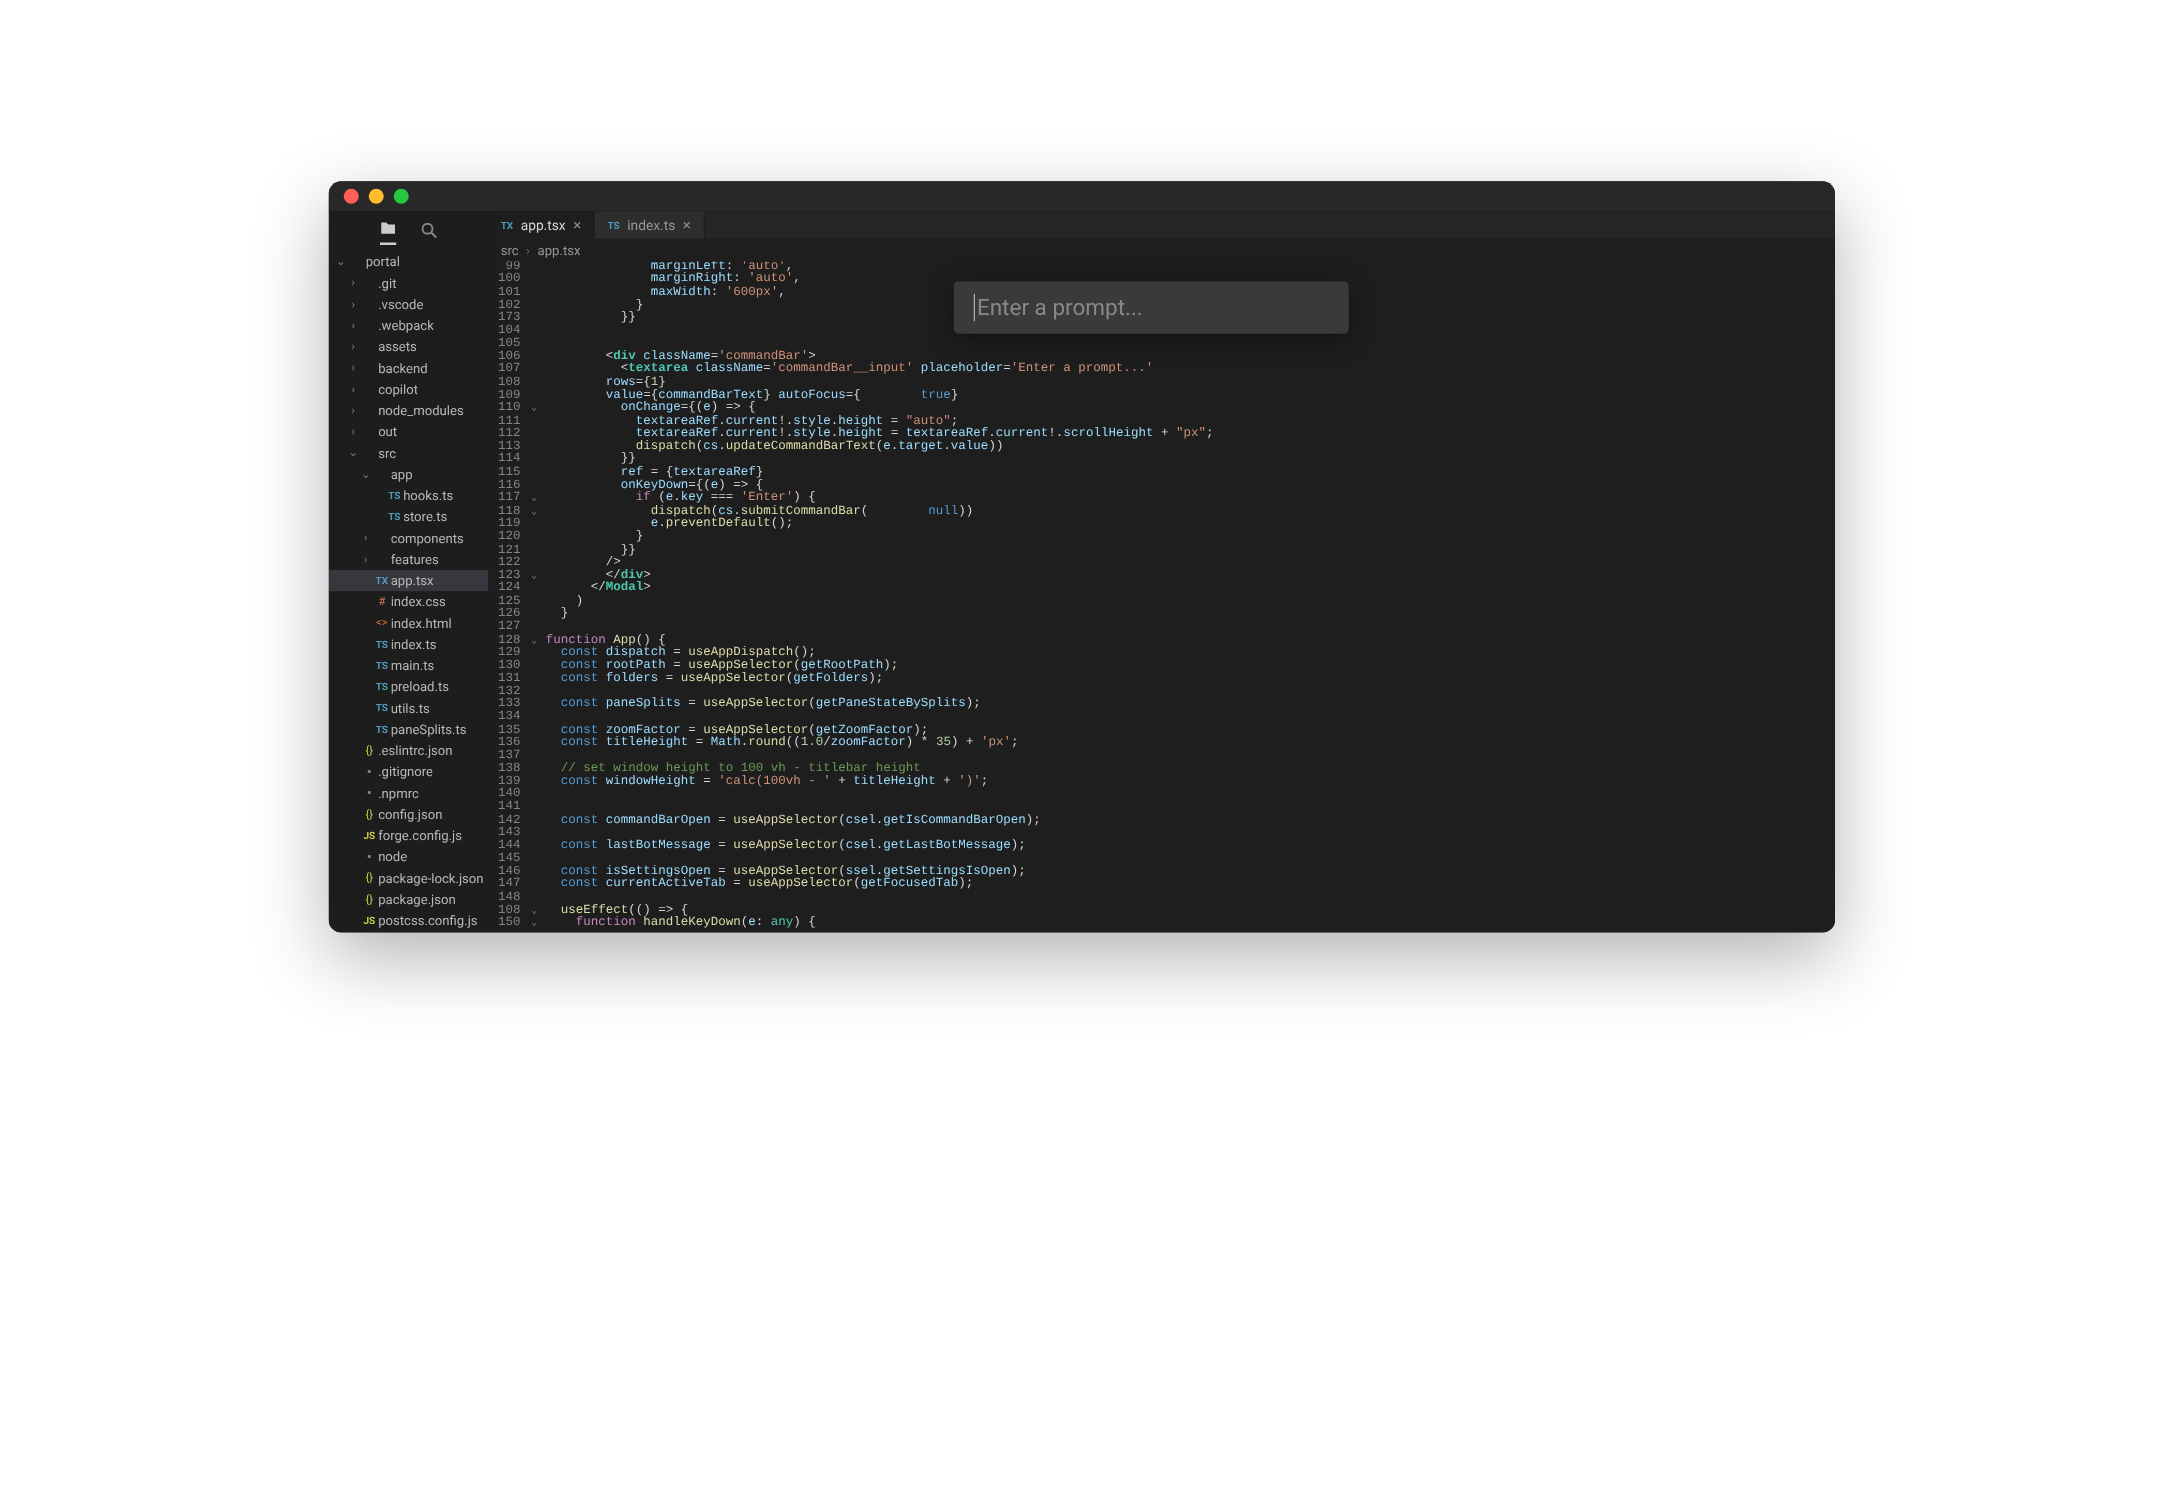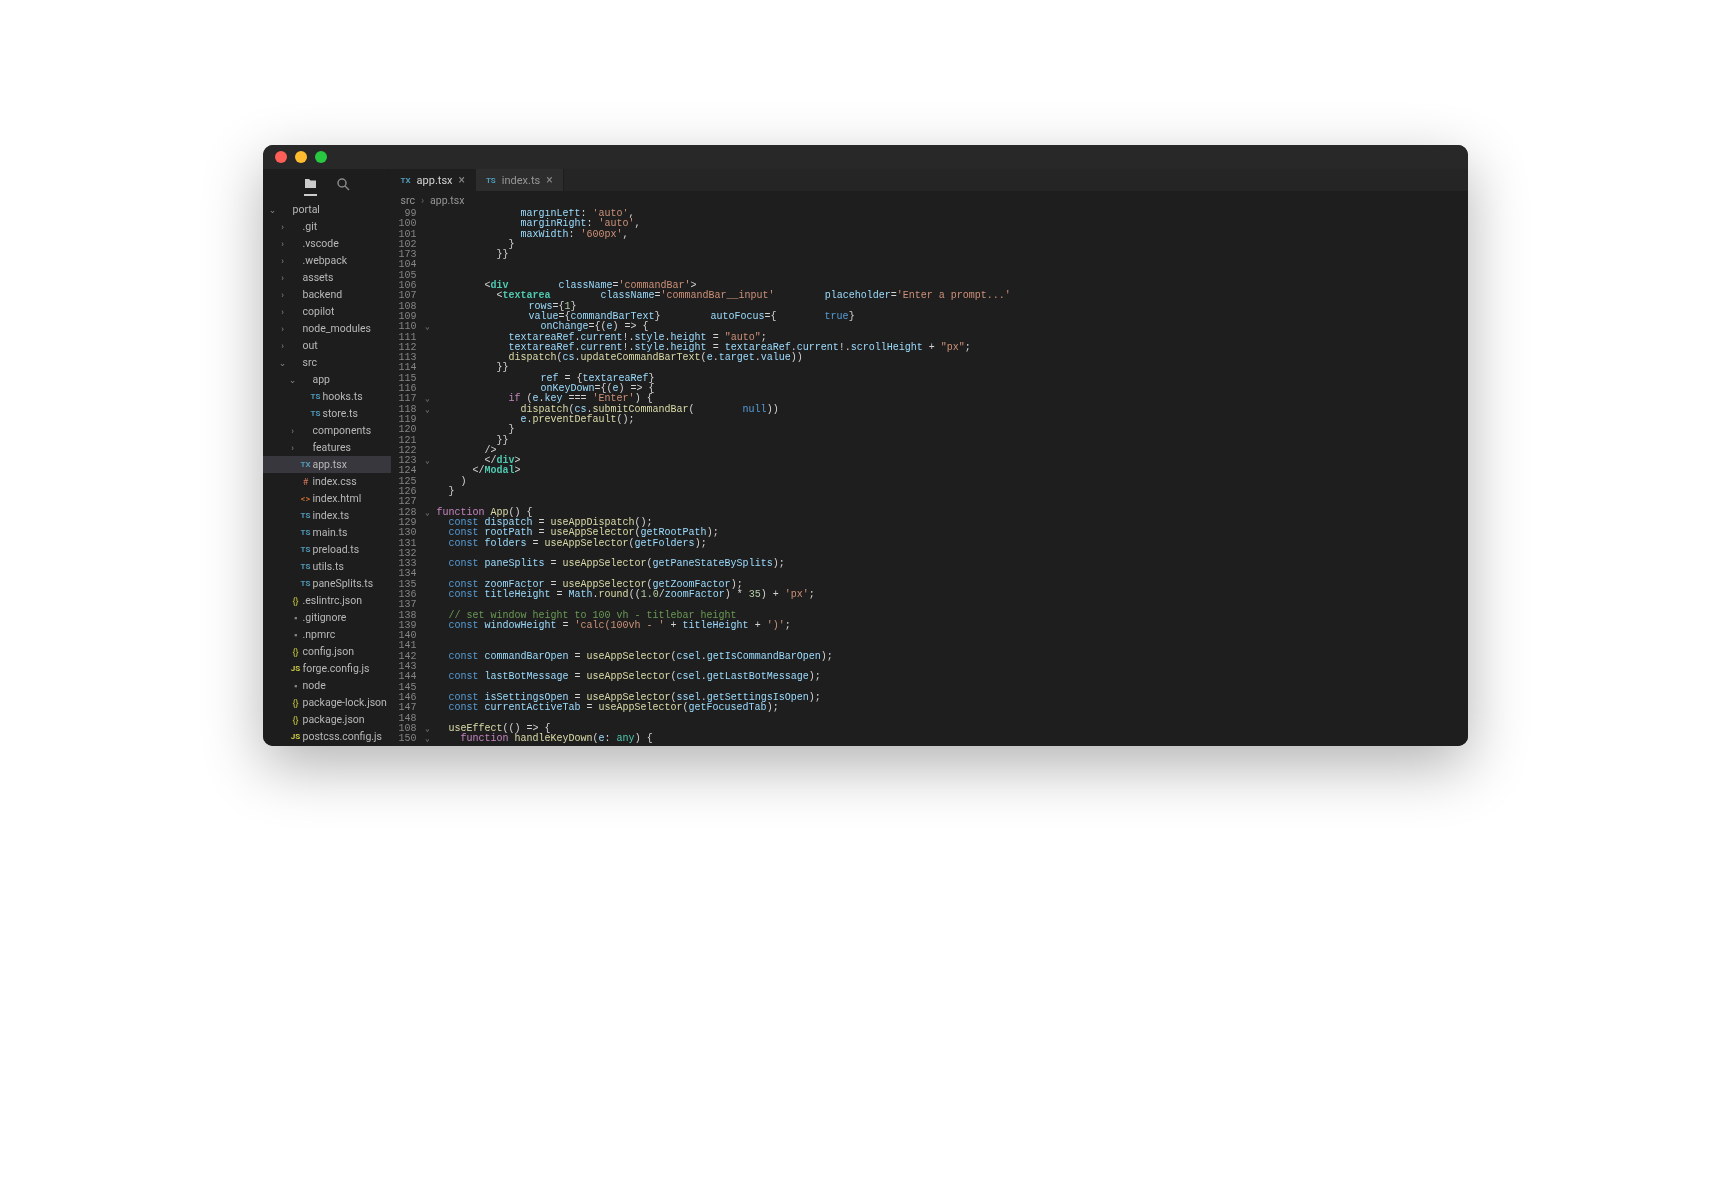--- a/index.html
+++ b/index.html
@@ -168,21 +168,21 @@
 
   
   .c-kw { color: #c586c0; }
   .c-var { color: #569cd6; margin-top: 24px; }
   .c-str { color: #ce9178; margin-top: 40px; }
   .c-fn { color: #dcdcaa; }
   .c-id { color: #9cdcfe; }
   .c-num { color: #b5cea8; }
   .c-com { color: #6a9955; }
   .c-tag { color: #4ec9b0; font-weight: bold; }
-  .c-attr { color: #9cdcfe; margin-left: 44px; }
+  .c-attr { color: #9cdcfe; }
   .c-pun { color: #d4d4d4; }
   .c-bool { color: #569cd6; margin-left: 48px; }
   .c-type { color: #4ec9b0; }
 
   
   .prompt-overlay {
     position: absolute;
     top: 80px;
     left: 500px;
     width: 316px;
@@ -552,13 +552,17 @@
             <div></div>
             <div></div>
             <div>⌄</div>
             <div>⌄</div>
           </div>
         <div class="code" id="code"><div><span>              </span><span class="c-id">marginLeft</span><span class="c-pun">: </span><span class="c-str">'auto'</span><span class="c-pun">,</span></div><div><span>              </span><span class="c-id">marginRight</span><span class="c-pun">: </span><span class="c-str">'auto'</span><span class="c-pun">,</span></div><div><span>              </span><span class="c-id">maxWidth</span><span class="c-pun">: </span><span class="c-str">'600px'</span><span class="c-pun">,</span></div><div><span>            }</span></div><div><span>          }}</span></div><div><span>        </span></div><div><span> </span></div><div><span>        </span><span class="c-pun">&lt;</span><span class="c-tag">div</span><span class="c-pun"> </span><span class="c-attr">className</span><span class="c-pun">=</span><span class="c-str">'commandBar'</span><span class="c-pun">&gt;</span></div><div><span>          </span><span class="c-pun">&lt;</span><span class="c-tag">textarea</span><span class="c-pun"> </span><span class="c-attr">className</span><span class="c-pun">=</span><span class="c-str">'commandBar__input'</span><span class="c-pun"> </span><span class="c-attr">placeholder</span><span class="c-pun">=</span><span class="c-str">'Enter a prompt...'</span></div><div><span>        </span><span class="c-attr">rows</span><span class="c-pun">={</span><span class="c-num">1</span><span class="c-pun">}</span></div><div><span>        </span><span class="c-attr">value</span><span class="c-pun">={</span><span class="c-id">commandBarText</span><span class="c-pun">} </span><span class="c-attr">autoFocus</span><span class="c-pun">={</span><span class="c-bool">true</span><span class="c-pun">}</span></div><div><span>          </span><span class="c-attr">onChange</span><span class="c-pun">={(</span><span class="c-id">e</span><span class="c-pun">) =&gt; {</span></div><div><span>            </span><span class="c-id">textareaRef</span><span class="c-pun">.</span><span class="c-id">current</span><span class="c-pun">!.</span><span class="c-id">style</span><span class="c-pun">.</span><span class="c-id">height</span><span class="c-pun"> = </span><span class="c-str">"auto"</span><span class="c-pun">;</span></div><div><span>            </span><span class="c-id">textareaRef</span><span class="c-pun">.</span><span class="c-id">current</span><span class="c-pun">!.</span><span class="c-id">style</span><span class="c-pun">.</span><span class="c-id">height</span><span class="c-pun"> = </span><span class="c-id">textareaRef</span><span class="c-pun">.</span><span class="c-id">current</span><span class="c-pun">!.</span><span class="c-id">scrollHeight</span><span class="c-pun"> + </span><span class="c-str">"px"</span><span class="c-pun">;</span></div><div><span>            </span><span class="c-fn">dispatch</span><span class="c-pun">(</span><span class="c-id">cs</span><span class="c-pun">.</span><span class="c-fn">updateCommandBarText</span><span class="c-pun">(</span><span class="c-id">e</span><span class="c-pun">.</span><span class="c-id">target</span><span class="c-pun">.</span><span class="c-id">value</span><span class="c-pun">))</span></div><div><span>          }}</span></div><div><span>          </span><span class="c-attr">ref</span><span class="c-pun"> = {</span><span class="c-id">textareaRef</span><span class="c-pun">}</span></div><div><span>          </span><span class="c-attr">onKeyDown</span><span class="c-pun">={(</span><span class="c-id">e</span><span class="c-pun">) =&gt; {</span></div><div><span>            </span><span class="c-kw">if</span><span class="c-pun"> (</span><span class="c-id">e</span><span class="c-pun">.</span><span class="c-id">key</span><span class="c-pun"> === </span><span class="c-str">'Enter'</span><span class="c-pun">) {</span></div><div><span>              </span><span class="c-fn">dispatch</span><span class="c-pun">(</span><span class="c-id">cs</span><span class="c-pun">.</span><span class="c-fn">submitCommandBar</span><span class="c-pun">(</span><span class="c-bool">null</span><span class="c-pun">))</span></div><div><span>              </span><span class="c-id">e</span><span class="c-pun">.</span><span class="c-fn">preventDefault</span><span class="c-pun">();</span></div><div><span>            }</span></div><div><span>          }}</span></div><div><span>        /&gt;</span></div><div><span>        &lt;/</span><span class="c-tag">div</span><span class="c-pun">&gt;</span></div><div><span>      &lt;/</span><span class="c-tag">Modal</span><span class="c-pun">&gt;</span></div><div><span>    )</span></div><div><span>  }</span></div><div><span> </span></div><div><span class="c-kw">function</span><span class="c-pun"> </span><span class="c-fn">App</span><span class="c-pun">() {</span></div><div><span>  </span><span class="c-var">const</span><span class="c-pun"> </span><span class="c-id">dispatch</span><span class="c-pun"> = </span><span class="c-fn">useAppDispatch</span><span class="c-pun">();</span></div><div><span>  </span><span class="c-var">const</span><span class="c-pun"> </span><span class="c-id">rootPath</span><span class="c-pun"> = </span><span class="c-fn">useAppSelector</span><span class="c-pun">(</span><span class="c-id">getRootPath</span><span class="c-pun">);</span></div><div><span>  </span><span class="c-var">const</span><span class="c-pun"> </span><span class="c-id">folders</span><span class="c-pun"> = </span><span class="c-fn">useAppSelector</span><span class="c-pun">(</span><span class="c-id">getFolders</span><span class="c-pun">);</span></div><div><span> </span></div><div><span>  </span><span class="c-var">const</span><span class="c-pun"> </span><span class="c-id">paneSplits</span><span class="c-pun"> = </span><span class="c-fn">useAppSelector</span><span class="c-pun">(</span><span class="c-id">getPaneStateBySplits</span><span class="c-pun">);</span></div><div><span> </span></div><div><span>  </span><span class="c-var">const</span><span class="c-pun"> </span><span class="c-id">zoomFactor</span><span class="c-pun"> = </span><span class="c-fn">useAppSelector</span><span class="c-pun">(</span><span class="c-id">getZoomFactor</span><span class="c-pun">);</span></div><div><span>  </span><span class="c-var">const</span><span class="c-pun"> </span><span class="c-id">titleHeight</span><span class="c-pun"> = </span><span class="c-id">Math</span><span class="c-pun">.</span><span class="c-fn">round</span><span class="c-pun">((</span><span class="c-num">1.0</span><span class="c-pun">/</span><span class="c-id">zoomFactor</span><span class="c-pun">) * </span><span class="c-num">35</span><span class="c-pun">) + </span><span class="c-str">'px'</span><span class="c-pun">;</span></div><div><span> </span></div><div><span>  </span><span class="c-com">// set window height to 100 vh - titlebar height</span></div><div><span>  </span><span class="c-var">const</span><span class="c-pun"> </span><span class="c-id">windowHeight</span><span class="c-pun"> = </span><span class="c-str">'calc(100vh - '</span><span class="c-pun"> + </span><span class="c-id">titleHeight</span><span class="c-pun"> + </span><span class="c-str">')'</span><span class="c-pun">;</span></div><div><span> </span></div><div><span> </span></div><div><span>  </span><span class="c-var">const</span><span class="c-pun"> </span><span class="c-id">commandBarOpen</span><span class="c-pun"> = </span><span class="c-fn">useAppSelector</span><span class="c-pun">(</span><span class="c-id">csel</span><span class="c-pun">.</span><span class="c-id">getIsCommandBarOpen</span><span class="c-pun">);</span></div><div><span> </span></div><div><span>  </span><span class="c-var">const</span><span class="c-pun"> </span><span class="c-id">lastBotMessage</span><span class="c-pun"> = </span><span class="c-fn">useAppSelector</span><span class="c-pun">(</span><span class="c-id">csel</span><span class="c-pun">.</span><span class="c-id">getLastBotMessage</span><span class="c-pun">);</span></div><div><span> </span></div><div><span>  </span><span class="c-var">const</span><span class="c-pun"> </span><span class="c-id">isSettingsOpen</span><span class="c-pun"> = </span><span class="c-fn">useAppSelector</span><span class="c-pun">(</span><span class="c-id">ssel</span><span class="c-pun">.</span><span class="c-id">getSettingsIsOpen</span><span class="c-pun">);</span></div><div><span>  </span><span class="c-var">const</span><span class="c-pun"> </span><span class="c-id">currentActiveTab</span><span class="c-pun"> = </span><span class="c-fn">useAppSelector</span><span class="c-pun">(</span><span class="c-id">getFocusedTab</span><span class="c-pun">);</span></div><div><span> </span></div><div><span>  </span><span class="c-fn">useEffect</span><span class="c-pun">(() =&gt; {</span></div><div><span>    </span><span class="c-kw">function</span><span class="c-pun"> </span><span class="c-fn">handleKeyDown</span><span class="c-pun">(</span><span class="c-id">e</span><span class="c-pun">: </span><span class="c-type">any</span><span class="c-pun">) {</span></div></div>
       </div>
     </div>
   </div>
 
+  <div class="prompt-overlay">
+    <div class="prompt-cursor"></div>
+    <span class="prompt-text">Enter a prompt...</span>
+  </div>
 </div>
 
 </body></html>

